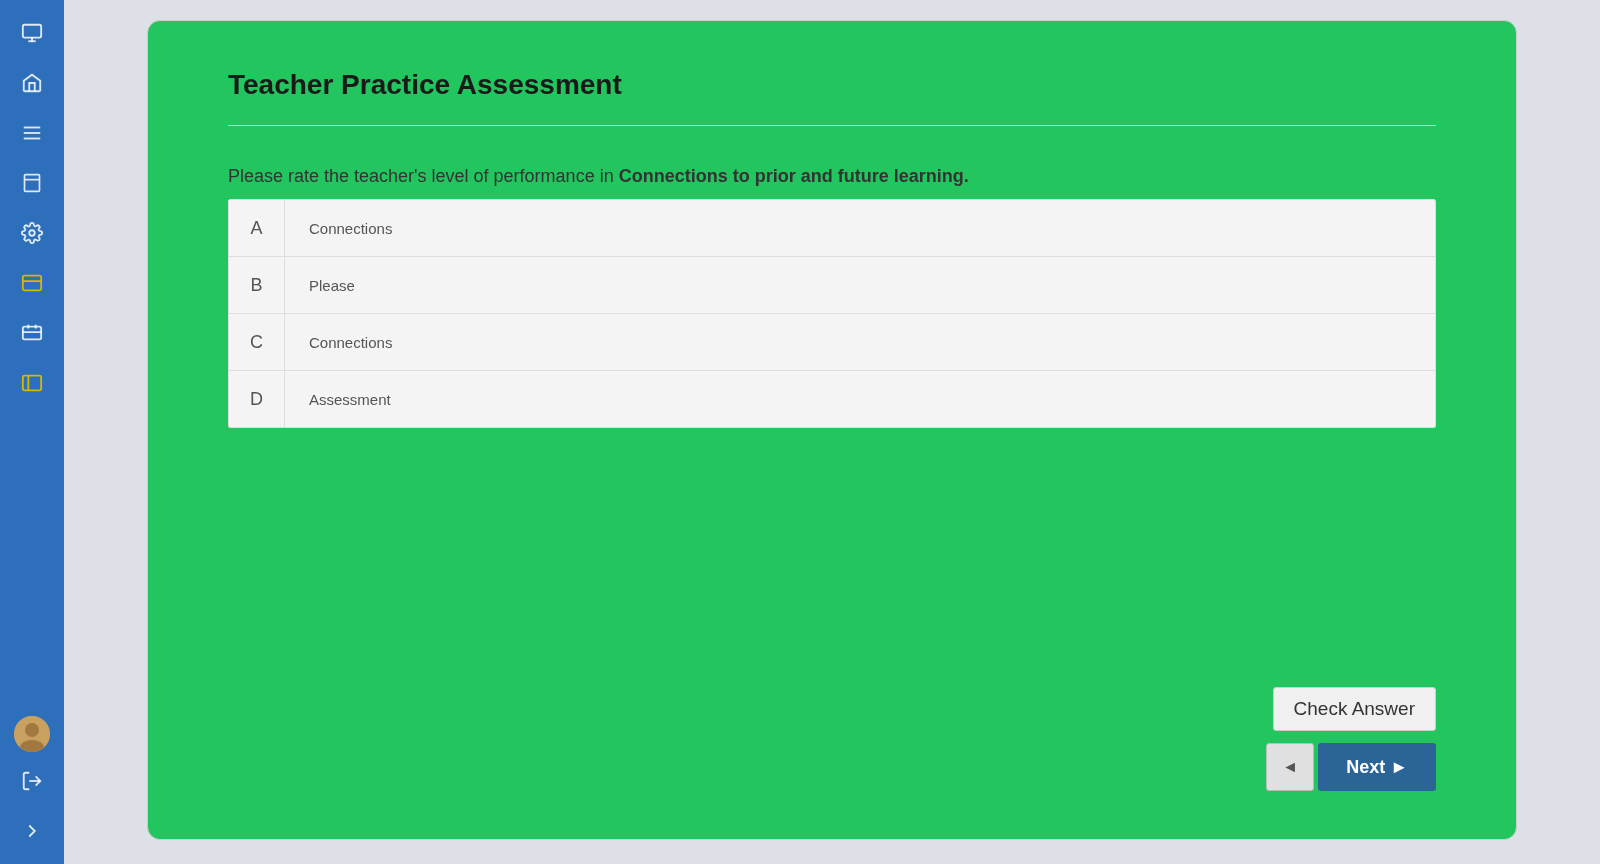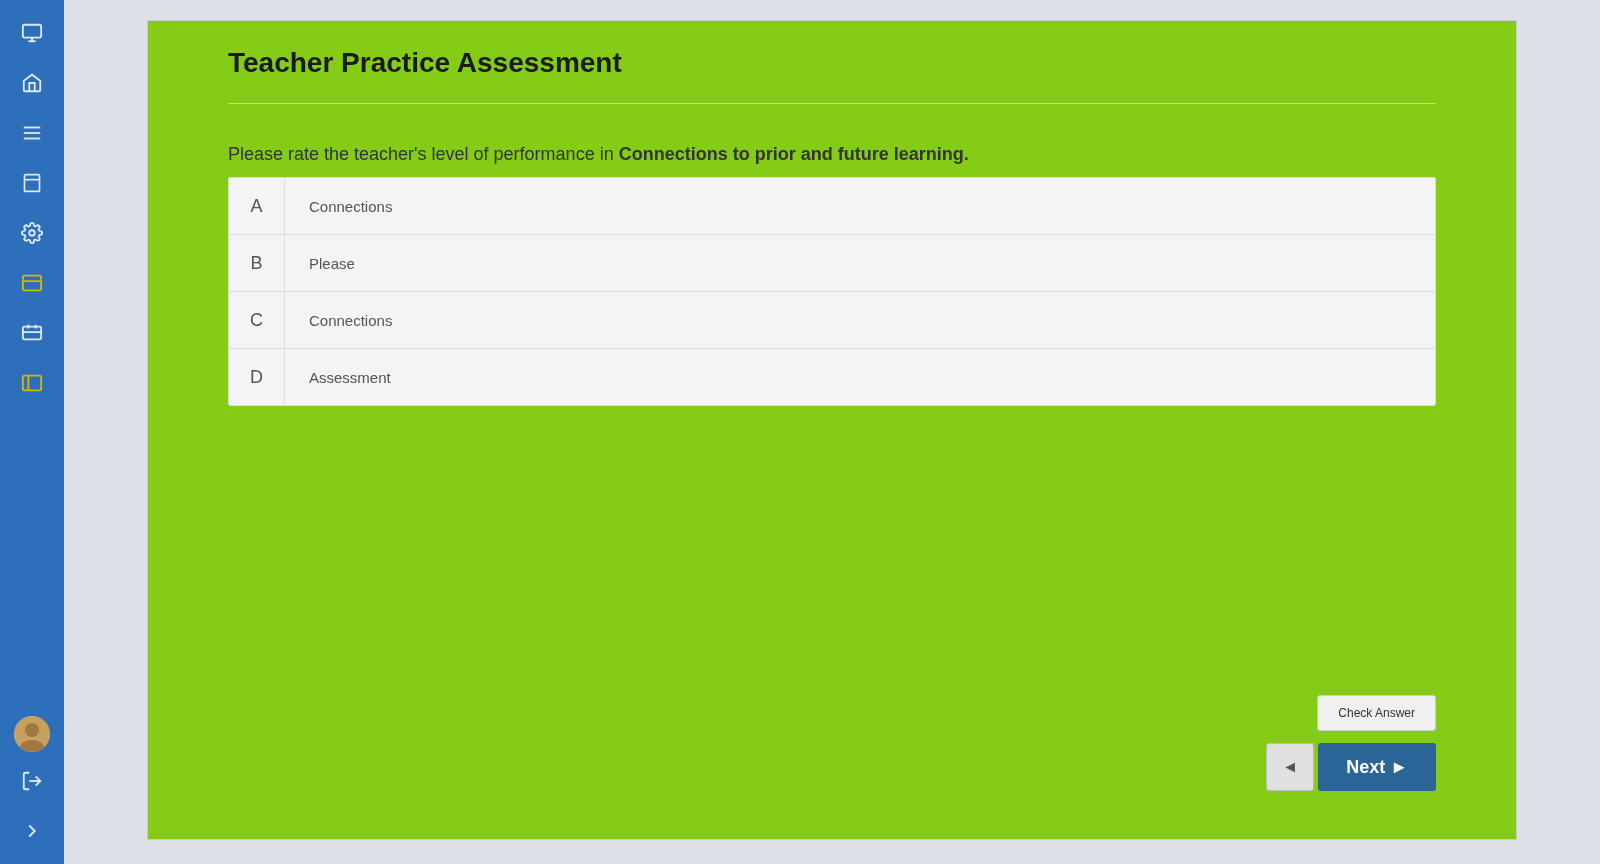--- a/index.html
+++ b/index.html
@@ -55,27 +55,27 @@
     .main-content {
       flex: 1;
       display: flex;
       align-items: flex-start;
       justify-content: center;
       padding: 20px;
       background: #dde1e7;
     }
 
     .card {
-      background: #84cc16;
+      background: #22c55e;
       border: 1px solid #ccc;
-      border-radius: 0;
+      border-radius: 13px;
       width: 100%;
       max-width: 1370px;
       min-height: 820px;
-      padding: 26px 80px 48px 80px;
+      padding: 48px 80px 48px 80px;
       position: relative;
     }
 
     .page-title {
       font-size: 28px;
       font-weight: 700;
       color: #1a1a1a;
       margin-bottom: 24px;
     }
 
@@ -145,21 +145,21 @@
       flex-direction: column;
       align-items: flex-end;
       gap: 12px;
     }
 
     .check-answer-btn {
       background: #f0f0f0;
       border: 1px solid #ccc;
       border-radius: 3px;
       padding: 10px 20px;
-      font-size: 12px;
+      font-size: 19px;
       color: #333;
       cursor: pointer;
     }
 
     .nav-buttons {
       display: flex;
       gap: 4px;
     }
 
     .prev-btn {

